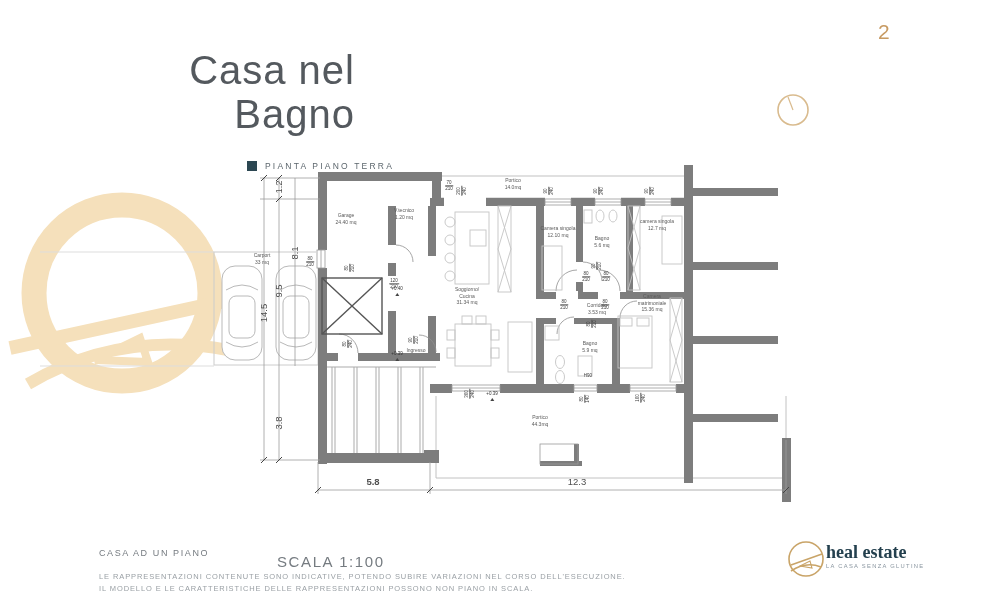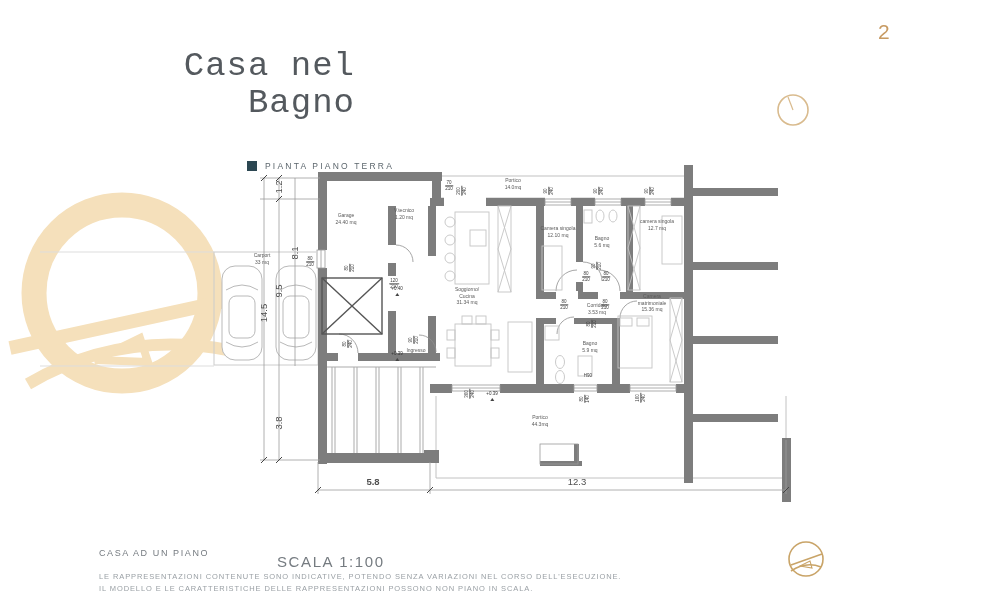--- a/index.html
+++ b/index.html
@@ -1,21 +1,21 @@
 <!DOCTYPE html>
 <html><head>
 <meta charset="utf-8">
 <style>
   html,body{margin:0;padding:0;background:#e8e8e8;}
   .slide{position:relative;width:1000px;height:600px;background:#ffffff;overflow:hidden;
          font-family:"Liberation Sans",sans-serif;}
   svg{position:absolute;left:0;top:0;}
   
   .title{position:absolute;left:120px;top:48px;width:235px;text-align:right;
-         color:#54595e;font-size:34px;font-weight:300;line-height:1.1;letter-spacing:1px;font-family:Liberation Mono, monospace;}
+         color:#54595e;font-size:40px;font-weight:300;line-height:1.1;letter-spacing:1px;}
   
   .legend{position:absolute;left:247px;top:139px;display:flex;align-items:center;gap:8px;margin-top:22px;}
   .legend .sq{width:10px;height:10px;background:#2c4752;}
   .legend .txt{font-size:8.5px;letter-spacing:2.2px;color:#5c666d;}
   
   .pagenum{position:absolute;left:878px;top:20px;color:#c79a62;font-size:21px;}
   
   .f-plan{position:absolute;left:99px;top:548px;font-size:9px;letter-spacing:1.6px;color:#757b80;}
   .f-scale{position:absolute;left:277px;top:553px;font-size:15px;letter-spacing:1.6px;color:#757b80;}
   .f-disc{position:absolute;left:99px;top:571px;font-size:7.5px;letter-spacing:0.9px;
@@ -416,26 +416,30 @@
         <div>5.8</div>
       </div>
       <div class="pl chain" style="left: 557px; top: 482px; margin-left: 20px;">
         <div>12.3</div>
       </div>
     </div>
 
   <div class="f-plan">CASA AD UN PIANO</div>
   <div class="f-scale">SCALA 1:100</div>
   <div class="f-disc">
-    <div>LE RAPPRESENTAZIONI CONTENUTE SONO INDICATIVE, POTENDO SENZA VARIAZIONI NEL CORSO DELL'ESECUZIONE.</div>
+    <div>LE RAPPRESENTAZIONI CONTENUTE SONO INDICATIVE, POTENDO SUBIRE VARIAZIONI NEL CORSO DELL'ESECUZIONE.</div>
     <div>IL MODELLO E LE CARATTERISTICHE DELLE RAPPRESENTAZIONI POSSONO NON PIANO IN SCALA.</div>
   </div>
 
   <svg width="1000" height="600">
     <g stroke="#c9a468" fill="none" stroke-width="1.6">
       <circle cx="806" cy="559" r="17"></circle>
       <path d="M791,565 L822,554"></path>
       <path d="M791,571 Q806,561 821,567"></path>
       <path d="M800,566 L810,561 L812,568 Z" stroke-width="1.1"></path>
     </g>
   </svg>
+  <div class="brand">
+    <div class="name">heal estate</div>
+    <div class="tag">LA CASA SENZA GLUTINE</div>
+  </div>
 
 </div>
 
 </body></html>

